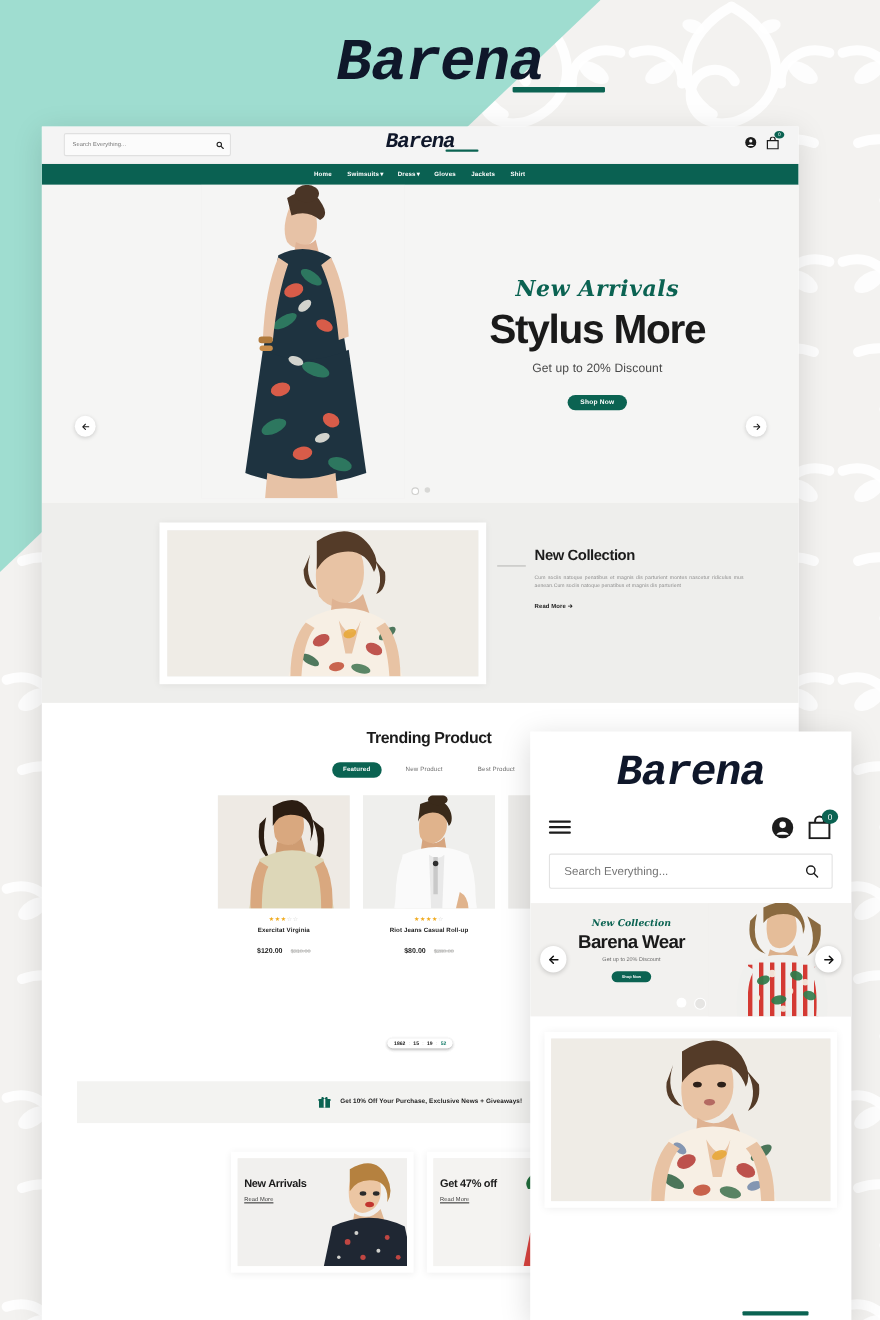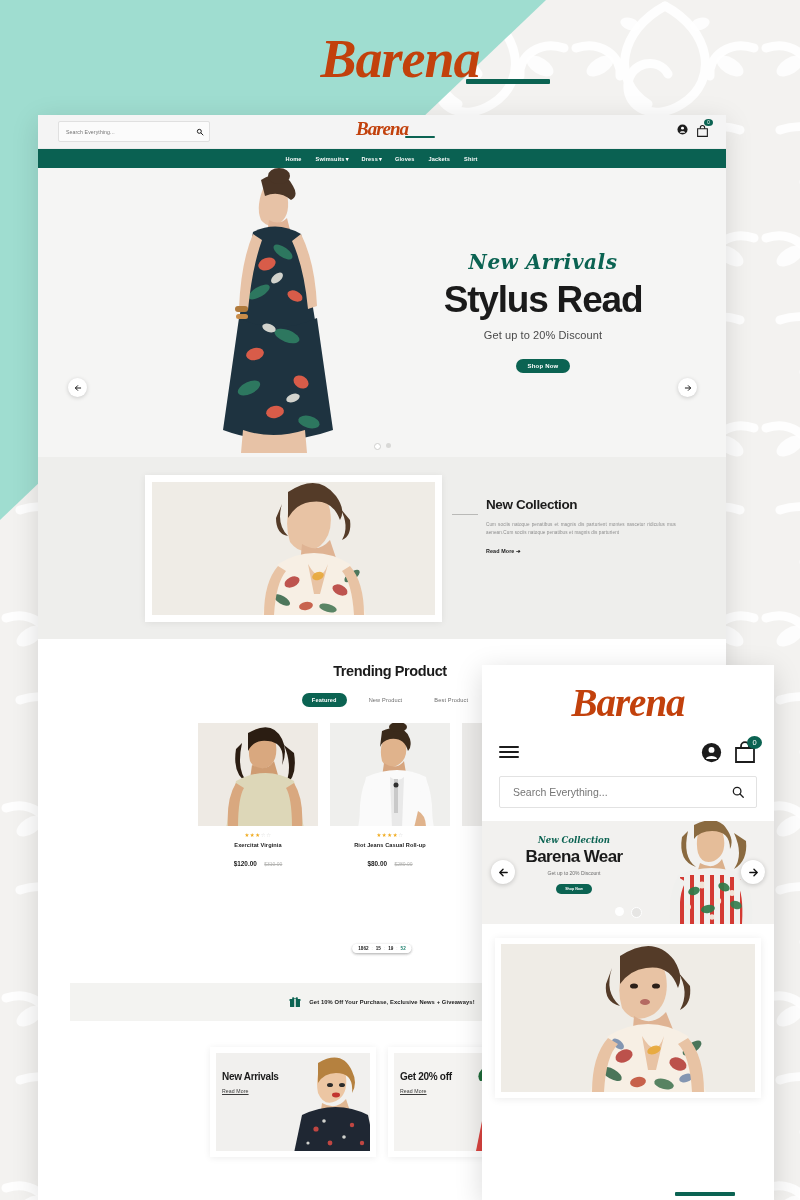--- a/index.html
+++ b/index.html
@@ -20,23 +20,23 @@
     background:#9fddd0;
     clip-path:polygon(0 0, 546px 0, 0 520px);
   }
 
   
   .top-logo{
     position:absolute;left:0;top:30px;width:800px;text-align:center;
     z-index:5;
   }
   .logo-script{
-    font-family:Liberation Serif, serif;
+    font-family:Liberation Mono, monospace;
     font-style:italic;font-weight:700;
-    color:#c2410c;
+    color:#0f172a;
     letter-spacing:-1px;
     display:inline-block;position:relative;
   }
   .top-logo .logo-script{font-size:54px;line-height:58px;}
   .logo-underline{
     position:absolute;height:5px;background:#0b6352;border-radius:1px;
   }
   .top-logo .logo-underline{right:2px;bottom:4px;width:84px;}
 
   
@@ -404,21 +404,21 @@
             <path d="M118 66 q14 28 16 72 l-9 3 q-4 -42 -16 -68z" fill="#e7c2a6"></path>
             <rect x="52" y="138" width="13" height="6" rx="3" fill="#b07a3c"></rect>
             <rect x="53" y="146" width="12" height="5" rx="2.5" fill="#c98d4a"></rect>
             <path d="M60 262 q30 10 62 0 l2 23 -66 0z" fill="#e7c2a6"></path>
           </g>
         </svg>
       </div>
 
       <div class="hero-text">
         <div class="hero-kicker">New Arrivals</div>
-        <div class="hero-title">Stylus Read</div>
+        <div class="hero-title">Stylus More</div>
         <div class="hero-sub">Get up to 20% Discount</div>
         <div><span class="hero-btn">Shop Now</span></div>
       </div>
 
       <div class="carousel-arrow ca-left">
         <svg width="8" height="8" viewBox="0 0 24 24" fill="none" stroke="#1a1a1a" stroke-width="3" stroke-linecap="round" stroke-linejoin="round">
           <line x1="20" y1="12" x2="5" y2="12"></line>
             <polyline points="11,5 4,12 11,19"></polyline>
         </svg>
       </div>
@@ -650,21 +650,21 @@
               </g>
               <g fill="#f2ede2" opacity=".9">
                 <circle cx="42" cy="82" r="3"></circle>
                   <circle cx="16" cy="94" r="2.4"></circle>
                   <circle cx="74" cy="78" r="2.4"></circle>
               </g>
             </g>
           </svg>
         </div>
         <div class="btxt">
-          <div class="bt-title">Get 20% off</div>
+          <div class="bt-title">Get 47% off</div>
           <div class="bt-more">Read More</div>
         </div>
       </div>
     </div>
 
   </div>
 
   <div class="mobile">
 
     <div class="m-logo">

